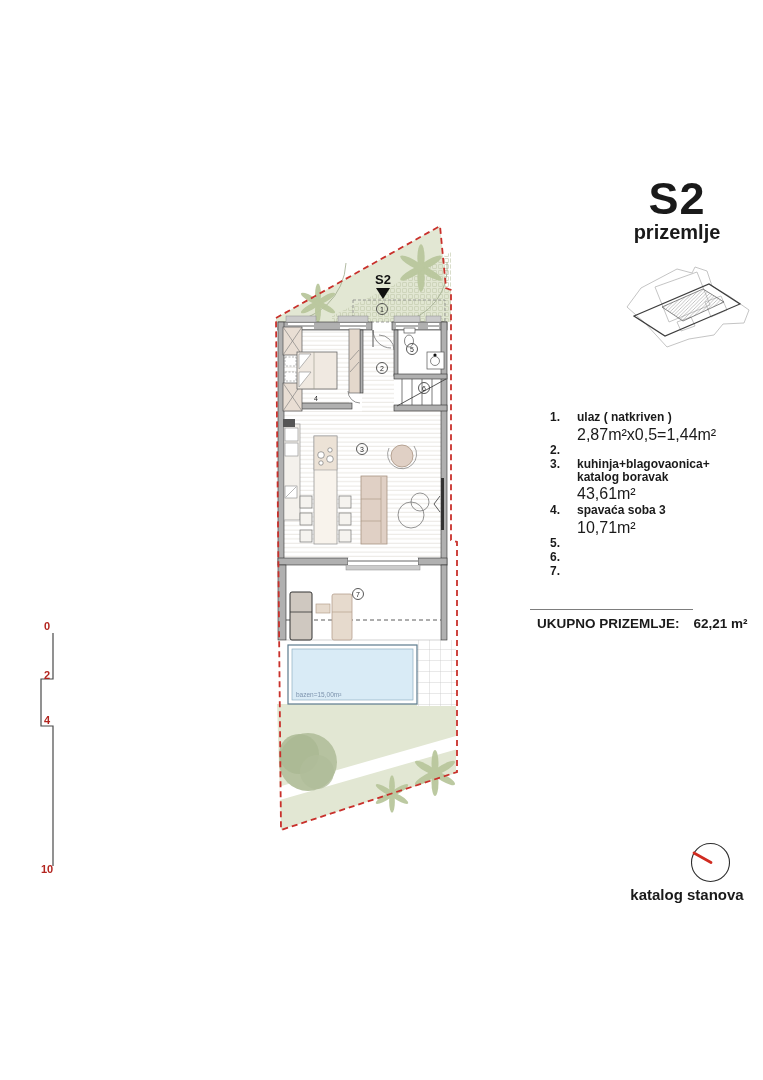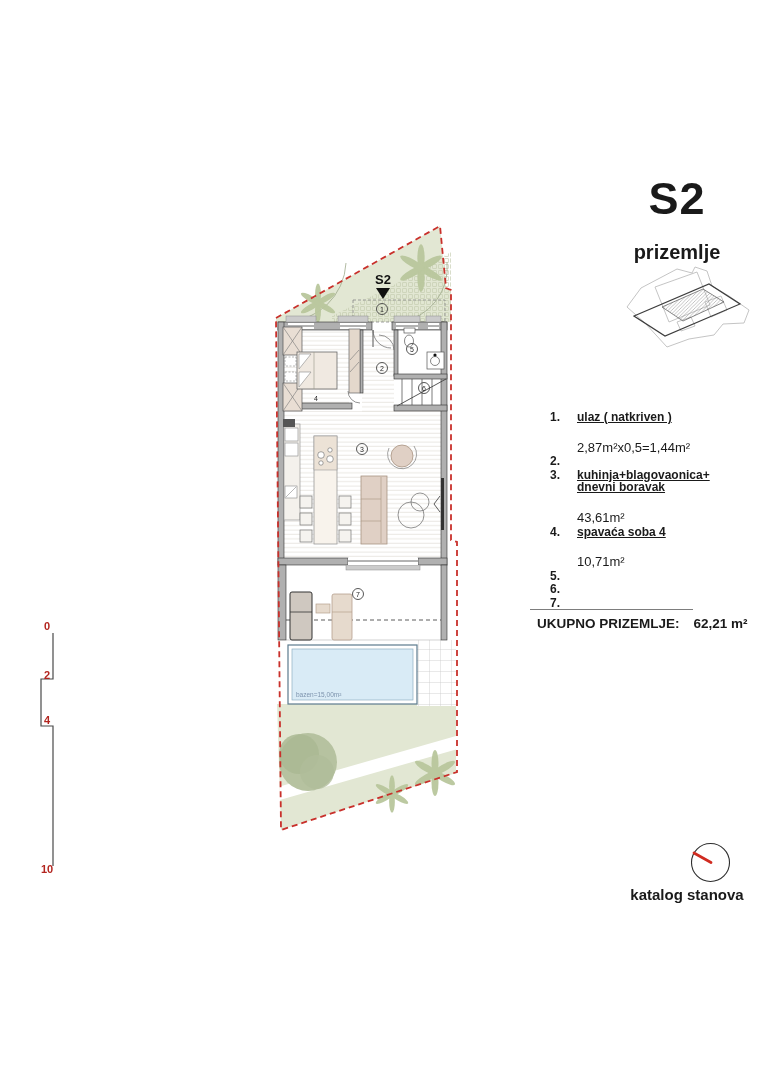--- a/index.html
+++ b/index.html
@@ -4,27 +4,27 @@
 <style>
   html,body{margin:0;padding:0;}
   body{
     width:763px;height:1080px;background:#ffffff;position:relative;overflow:hidden;
     font-family:"Liberation Sans", sans-serif;color:#1a1a1a;
   }
   .abs{position:absolute;}
   
   #title-block{left:597px;top:176px;width:160px;text-align:center;}
   #unit-code{font-size:45px;font-weight:bold;line-height:1;letter-spacing:1px;}
-  #unit-floor{font-size:20px;font-weight:bold;margin-top:20px;}
+  #unit-floor{font-size:20px;font-weight:bold;margin-top:0;}
   #locator{left:617px;top:260px;}
   #legend{left:540px;top:411px;width:205px;}
   .legend-item{display:grid;grid-template-columns:37px 1fr;margin-bottom:1px;}
   .legend-num{font-weight:bold;font-size:12px;padding-left:10px;line-height:1.05;}
-  .legend-name{font-weight:bold;font-size:12px;line-height:1.05;white-space:pre-line;text-decoration:underline;}
-  .legend-area{font-size:13px;line-height:1.05;margin-top:17px;}
+  .legend-name{font-weight:bold;font-size:12px;line-height:1.05;white-space:pre-line;}
+  .legend-area{font-size:16px;line-height:1.05;margin-top:3px;}
   #total-sep{left:530px;top:609px;width:163px;height:0;border-top:1px solid #7d7d7d;}
   #total-row{left:537px;top:616px;display:flex;gap:14px;font-size:13.5px;font-weight:bold;white-space:nowrap;text-align:right;}
   #footer-label{left:604px;top:886px;width:166px;text-align:center;font-size:15px;font-weight:bold;}
   svg text{font-family:"Liberation Sans", sans-serif;}
 </style>
 </head>
 <body>
 
 <svg class="abs" id="scalebar" style="left:33px;top:616px;" width="34" height="264" viewBox="33 616 34 264">
   <path d="M53,633 V679 H41 V726 H53 V866" fill="none" stroke="#4a4a4a" stroke-width="1.2"></path>
@@ -279,28 +279,28 @@
          <div class="legend-area">2,87m²x0,5=1,44m²</div>
       </div>
   </div>
   <div class="legend-item">
     <div class="legend-num">2.</div>
   </div>
   <div class="legend-item">
     <div class="legend-num">3.</div>
     <div>
         <div class="legend-name">kuhinja+blagovaonica+
-dnevni boravak</div>
+katalog boravak</div>
          <div class="legend-area">43,61m²</div>
       </div>
   </div>
   <div class="legend-item">
     <div class="legend-num">4.</div>
     <div>
-        <div class="legend-name">spavaća soba 4</div>
+        <div class="legend-name">spavaća soba 3</div>
          <div class="legend-area">10,71m²</div>
       </div>
   </div>
   <div class="legend-item">
     <div class="legend-num">5.</div>
   </div>
   <div class="legend-item">
     <div class="legend-num">6.</div>
   </div>
   <div class="legend-item">

